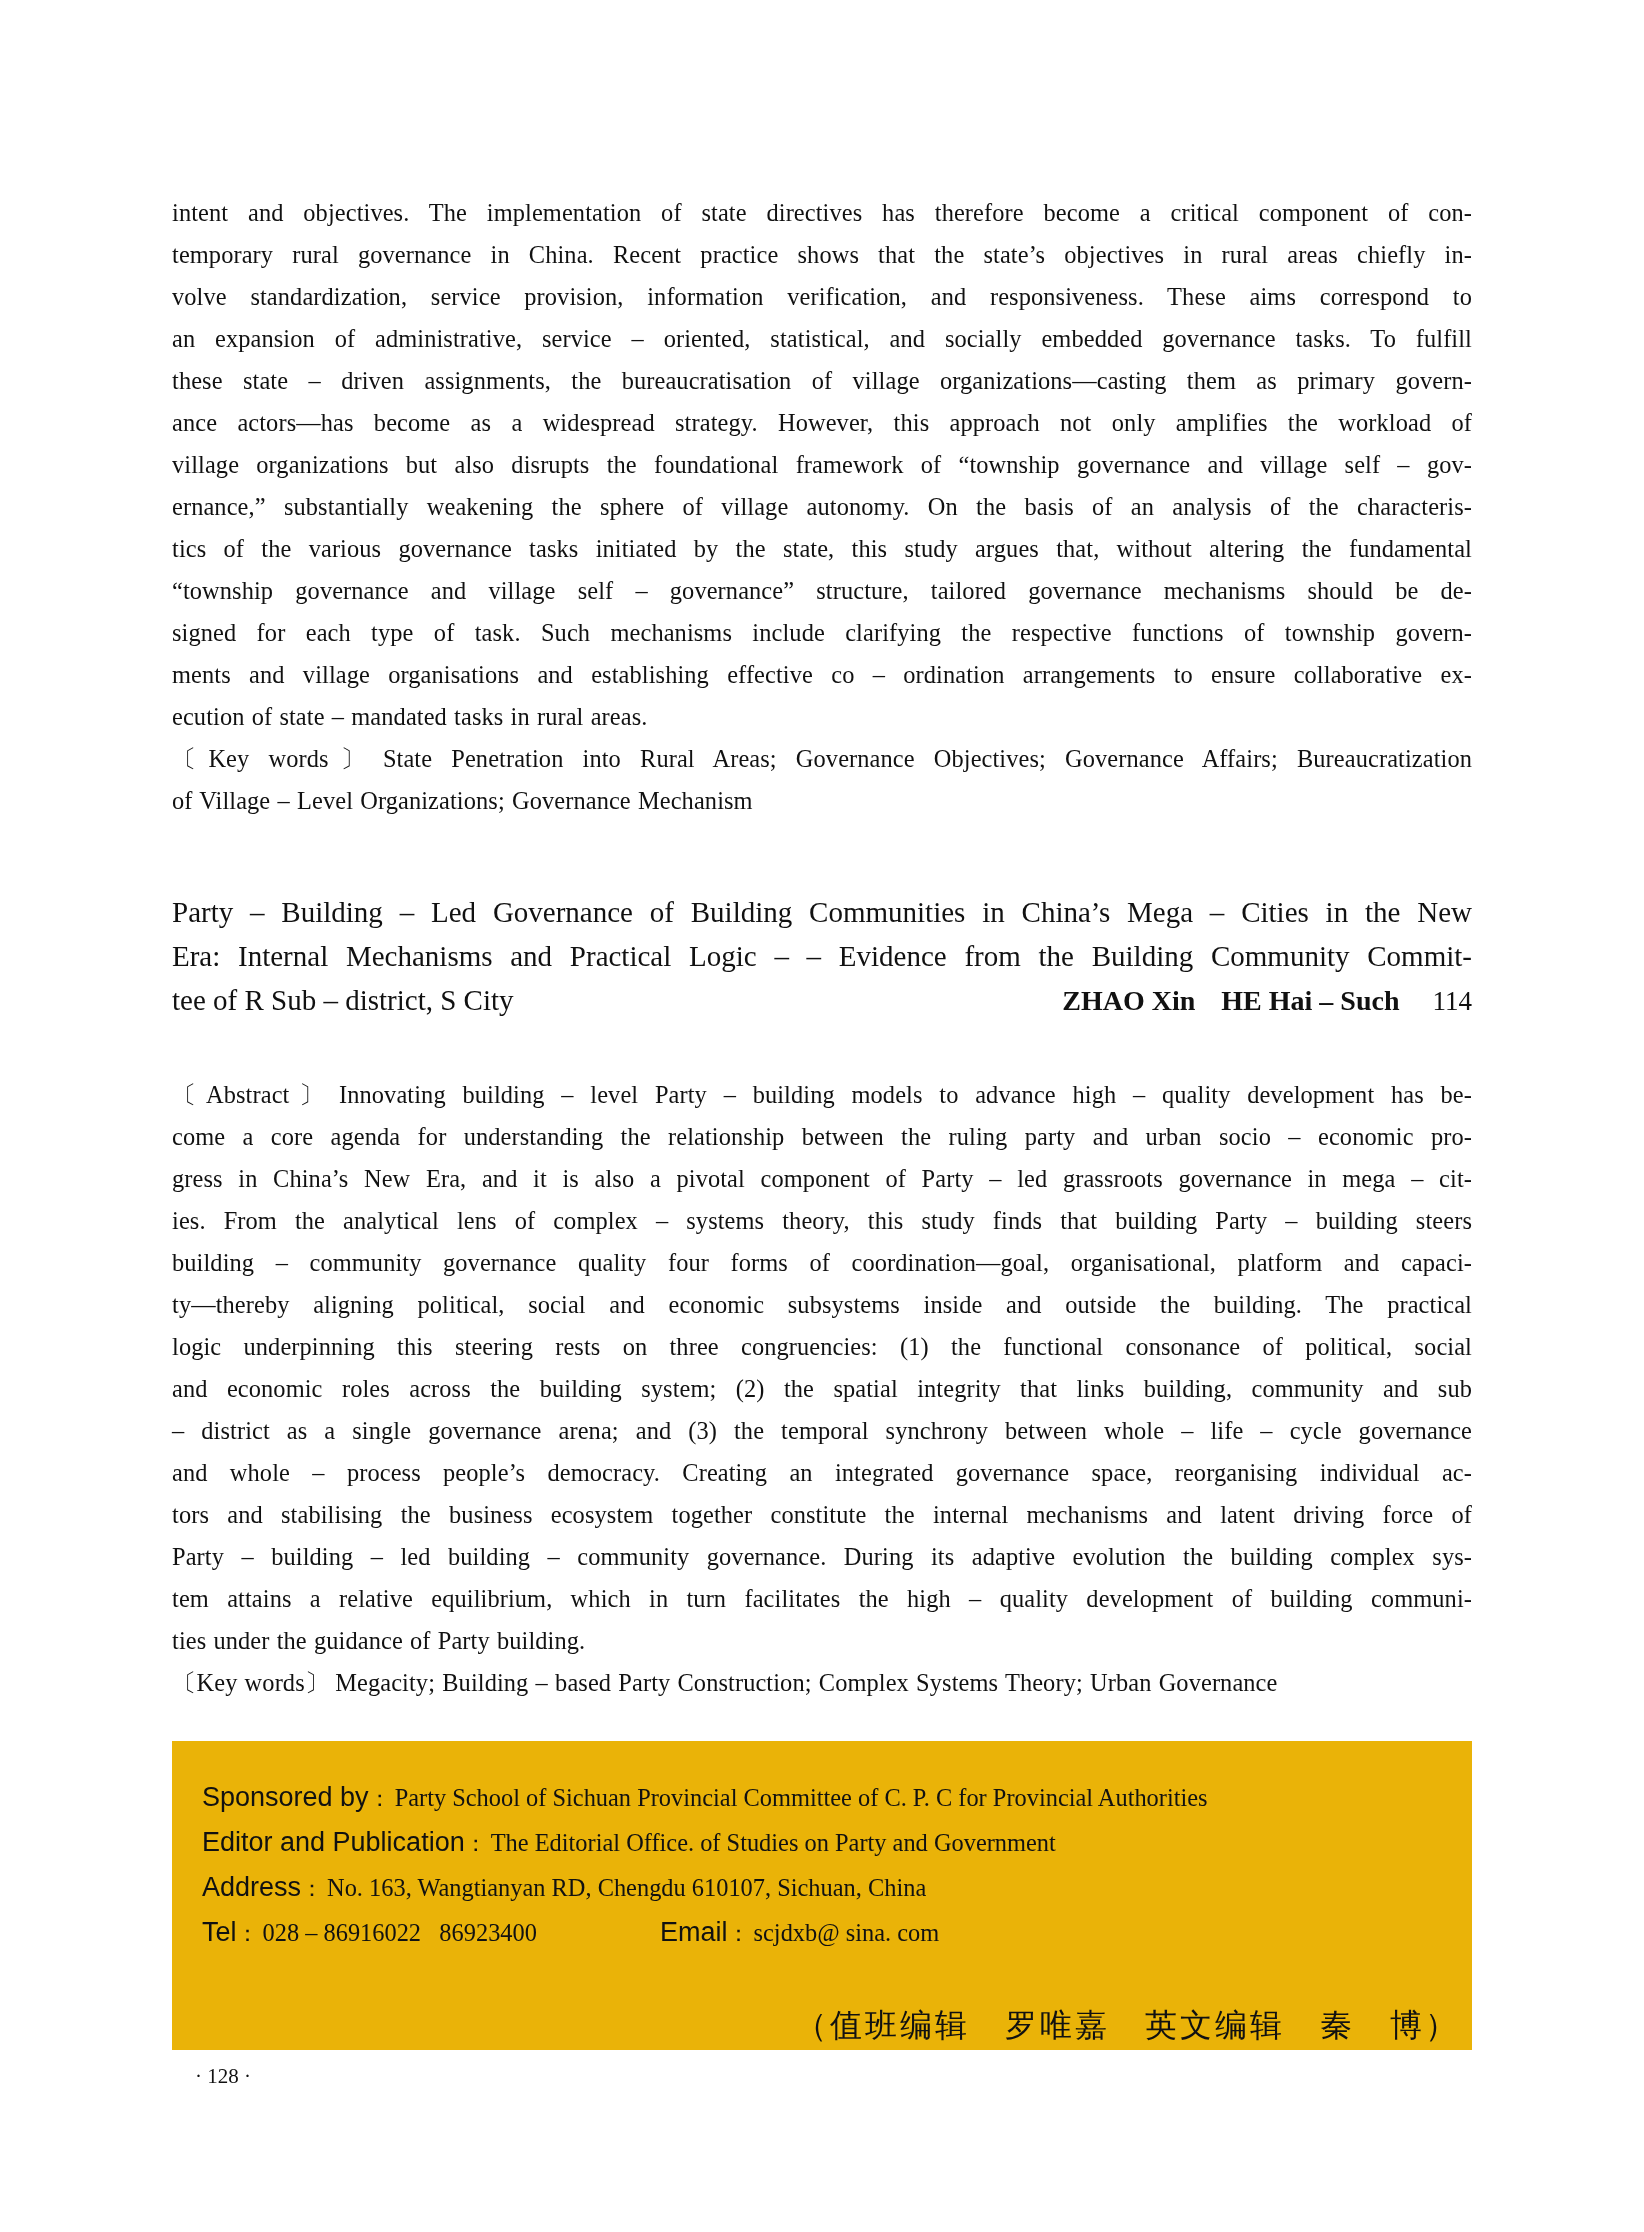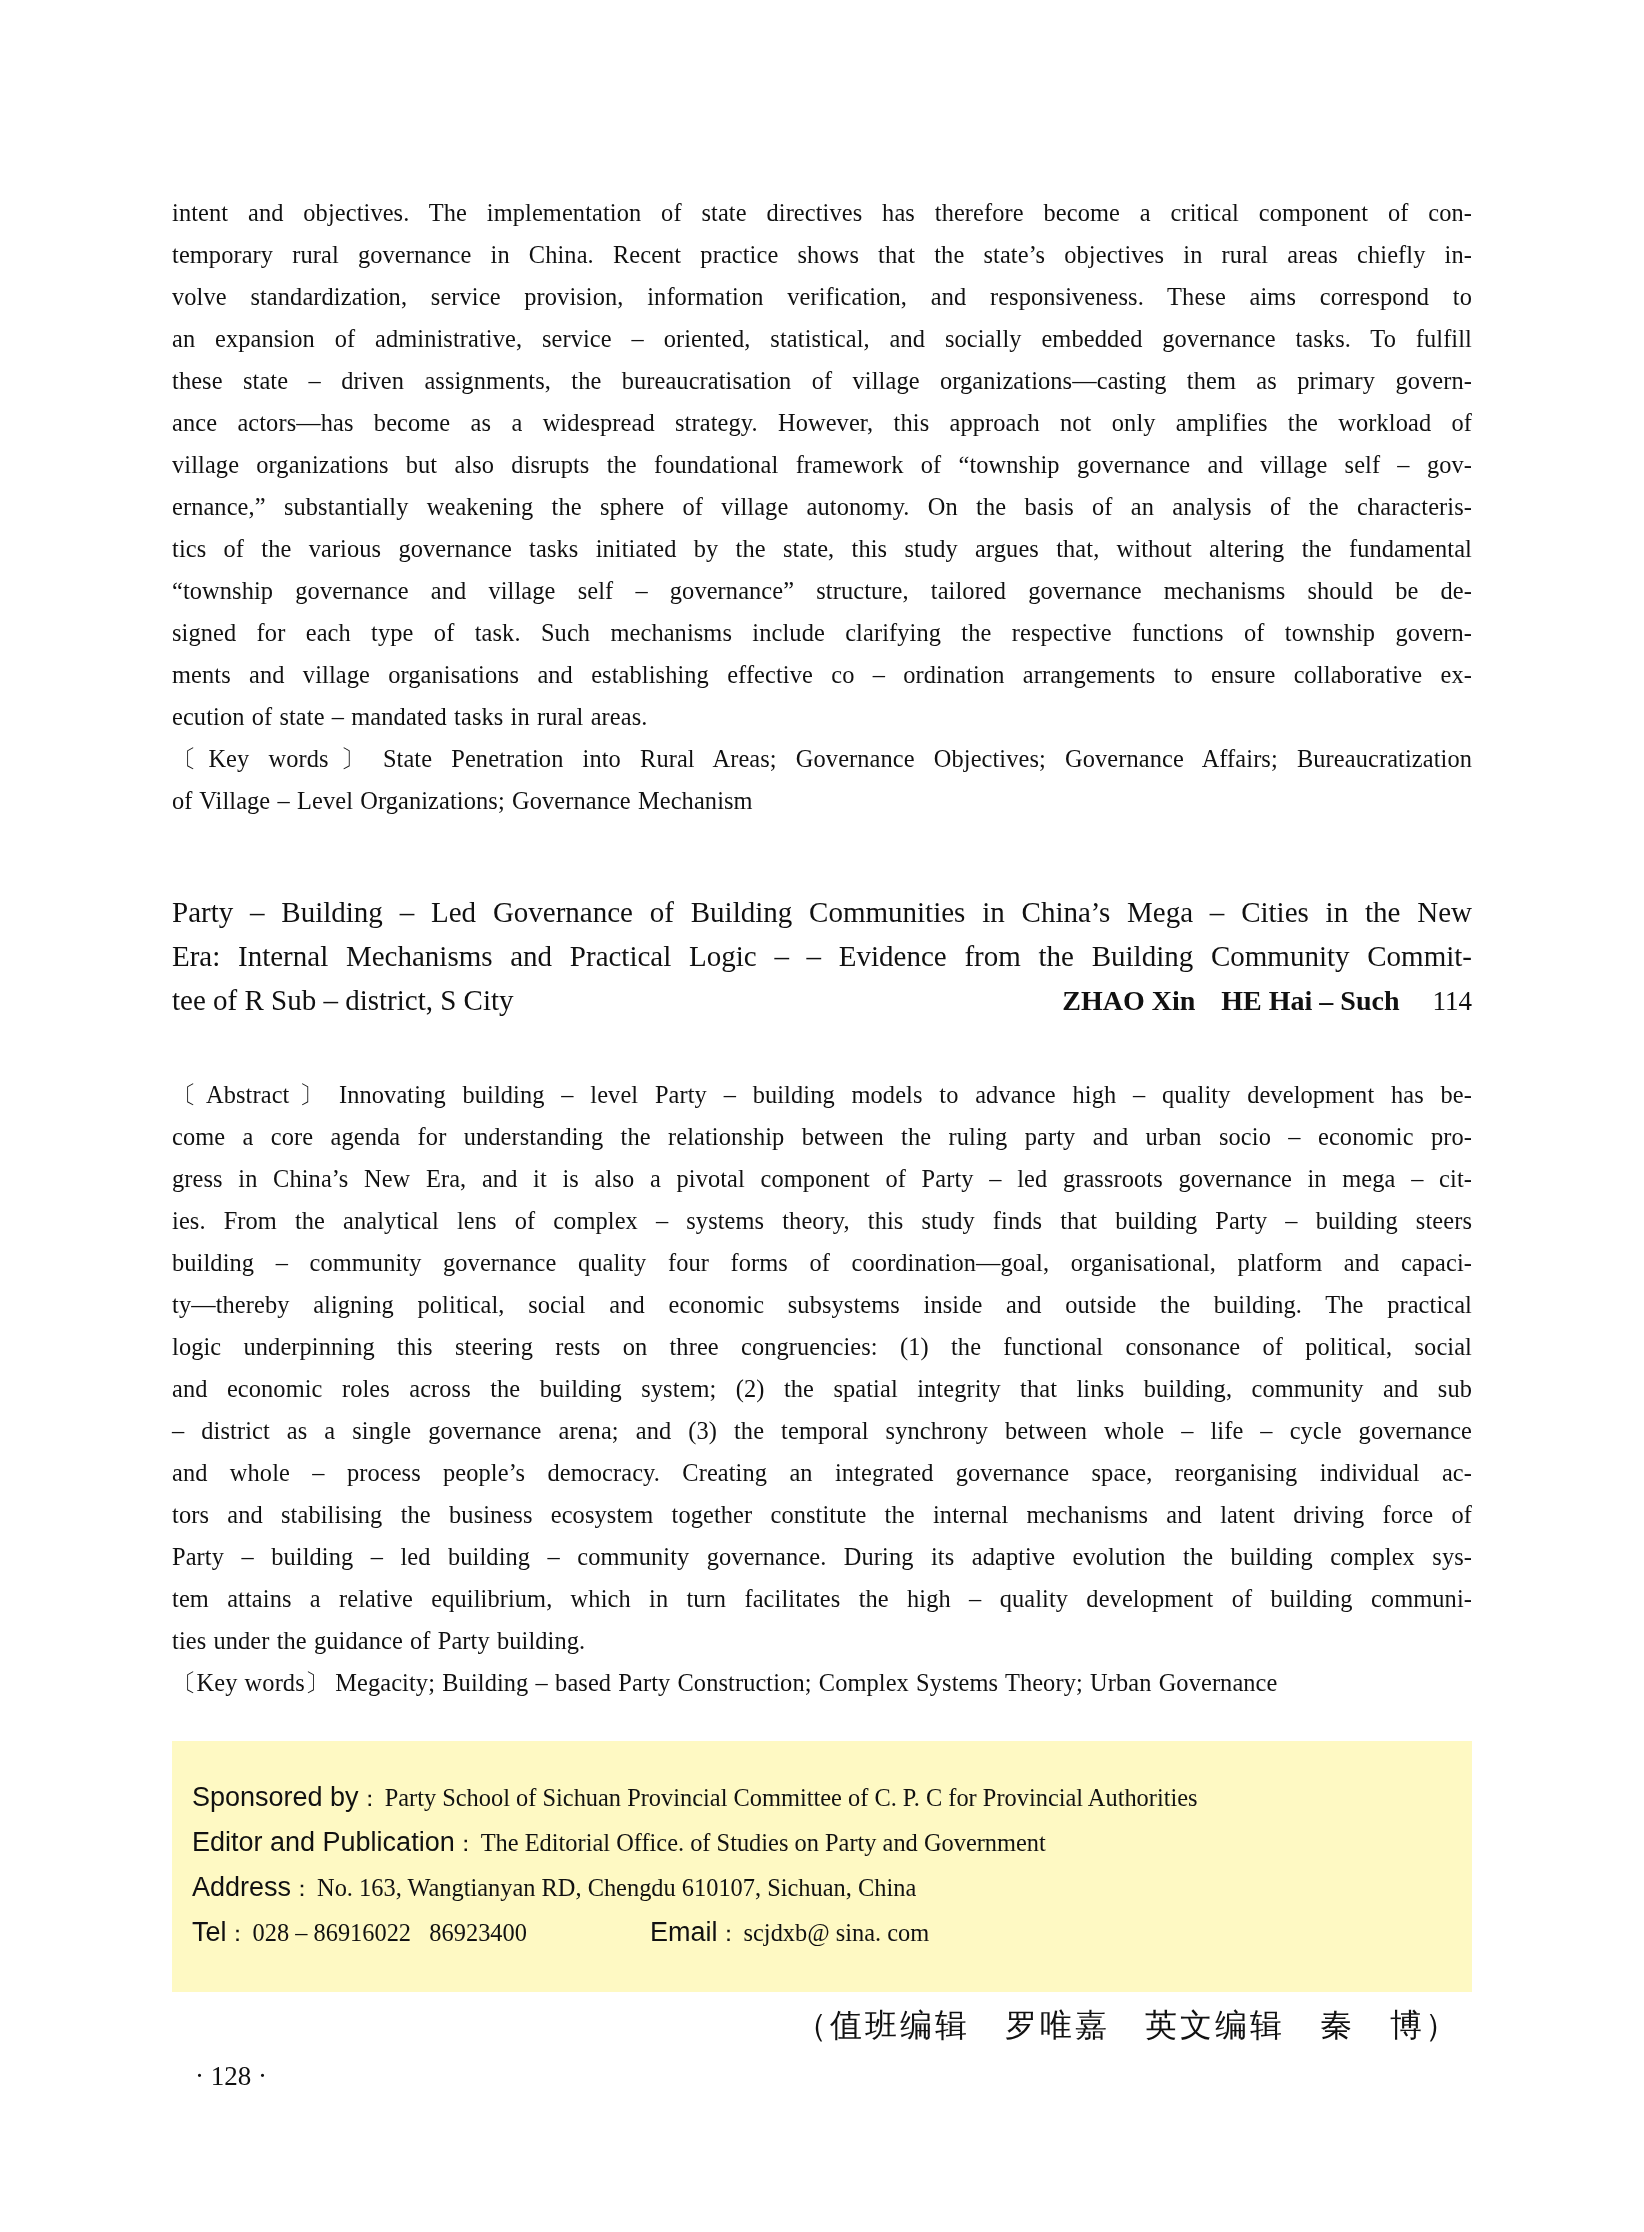--- a/index.html
+++ b/index.html
@@ -69,24 +69,24 @@
     }
     .page-ref {
       margin-left: 26px;
       font-size: 27px;
     }
     .info-box {
       position: absolute;
       left: 172px;
       top: 1741px;
       width: 1300px;
-      height: 251px;
-      background: #fef9c3;
+      height: 309px;
+      background: #eab308;
       box-sizing: border-box;
-      padding: 34px 0 0 20px;
+      padding: 34px 0 0 30px;
     }
     .info-row {
       height: 45px;
       line-height: 45px;
       font-size: 24.4px;
       white-space: nowrap;
     }
     .info-label {
       font-family: "Liberation Sans", "DejaVu Sans", sans-serif;
       font-size: 27px;
@@ -108,21 +108,21 @@
       line-height: 50px;
       text-align: right;
       font-size: 32px;
       letter-spacing: 3px;
       font-family: Liberation Serif, serif;
     }
     .page-number {
       position: absolute;
       left: 195px;
       top: 2056px;
-      font-size: 27px;
+      font-size: 21px;
       line-height: 40px;
     }
   </style>
 </head>
 <body>
 
 <div class="col body-text" style="top:183px;">
   <span class="line">intent and objectives. The implementation of state directives has therefore become a critical component of con-</span>
   <span class="line">temporary rural governance in China. Recent practice shows that the state’s objectives in rural areas chiefly in-</span>
   <span class="line">volve standardization, service provision, information verification, and responsiveness. These aims correspond to</span>

